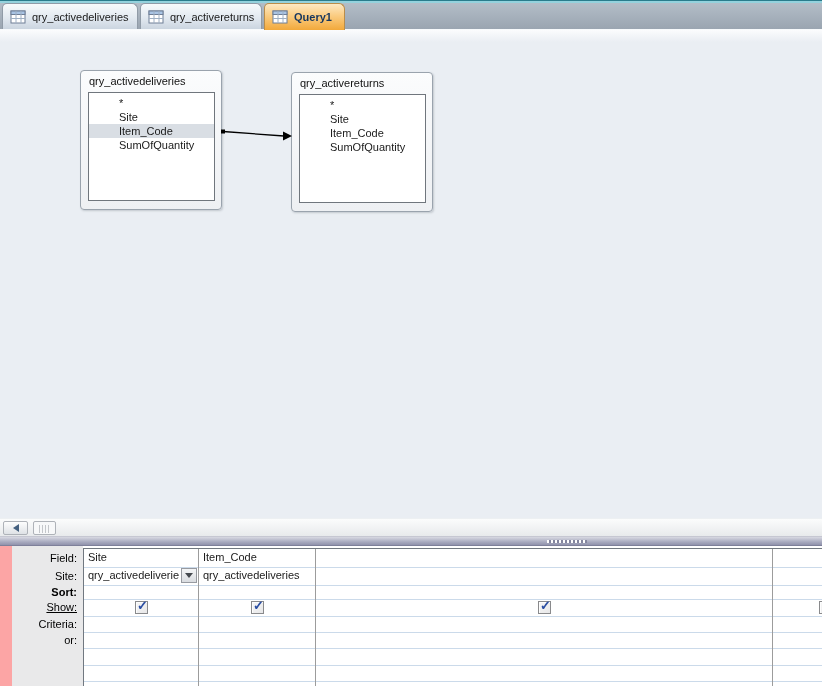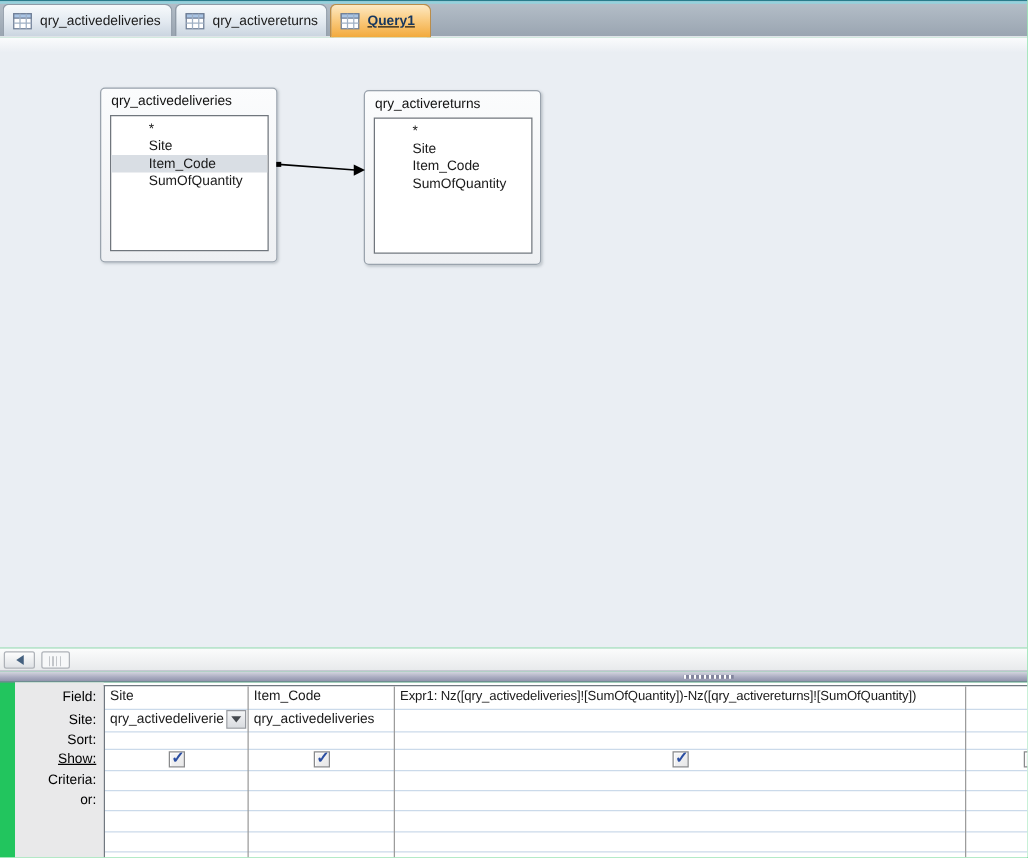--- a/index.html
+++ b/index.html
@@ -1,32 +1,32 @@
 <!DOCTYPE html>
 <html><head>
 <meta charset="utf-8">
 <style>
   * { margin:0; padding:0; box-sizing:border-box; }
   html,body { background:#fff; }
   #app {
     position:relative; width:822px; height:686px; overflow:hidden;
     font-family:"Liberation Sans", sans-serif; font-size:11px; color:#1a1a1a;
-    background:#22c55e;
+    background:#fca5a5;
   }
   
   .tabbar { position:absolute; top:0; left:0; width:822px; height:30px;
     background:linear-gradient(#B6C0CA,#99A4B0); }
   .tabbar .topline1 { position:absolute; top:0; left:0; right:0; height:1px; background:#2A7C8C; }
   .tabbar .topline2 { position:absolute; top:1px; left:0; right:0; height:2px; background:#94D2DD; }
   .tabbar .bottomline { position:absolute; bottom:0; left:0; right:0; height:1px; background:#F7FAFC; }
   .tab { position:absolute; top:3px; height:26px; border:1px solid #909BA7; border-bottom:none;
     border-radius:5px 6px 0 0; background:linear-gradient(#F7FAFC,#E2E9F0 55%,#CBD5E0);
     display:flex; align-items:center; gap:6px; padding:0 10px 0 7px; cursor:default; }
   .tab.active { background:linear-gradient(#FDE9C3,#FACC82 45%,#F2A93B); border-color:#BA8D4A;
-    height:27px; z-index:2;text-decoration:underline; }
+    height:27px; z-index:2; }
   .tab.active .tab-label { font-weight:bold; color:#15365F; }
   .tab-label { white-space:nowrap; }
   .tab-icon { width:16px; height:14px; flex:0 0 16px; }
   
   .design-pane { position:absolute; top:30px; left:0; width:822px; height:488px;
     background:linear-gradient(#FBFCFD,#EAEEF3 12px); }
   .tbox { position:absolute; width:142px; height:140px; border:1px solid #9AA3AD; border-radius:4px;
     background:linear-gradient(#FBFCFD,#EEF0F3); box-shadow:1px 1px 2px rgba(80,90,100,.25); }
   .tbox-title { height:20px; line-height:20px; padding-left:8px; color:#111; white-space:nowrap; overflow:hidden; }
   .flist { position:absolute; left:7px; right:6px; top:21px; bottom:8px; background:#fff;
@@ -153,21 +153,21 @@
   </div>
 
   <div class="splitter">
     <div class="splitter-grip"></div>
   </div>
 
   <div class="grid-pane">
     <div class="row-header">
       <div class="row-label" style="top:3px;height:18px;line-height:18px;">Field:</div>
       <div class="row-label" style="top:21px;height:18px;line-height:18px;">Site:</div>
-      <div class="row-label" style="top:39px;height:14px;line-height:14px;">Sort:</div>
+      <div class="row-label" style="top:39px;height:14px;line-height:14px;font-weight:bold;">Sort:</div>
       <div class="row-label" style="top:53px;height:17px;line-height:17px;text-decoration:underline;">Show:</div>
       <div class="row-label" style="top:70px;height:16px;line-height:16px;">Criteria:</div>
       <div class="row-label" style="top:86px;height:16px;line-height:16px;">or:</div>
     </div>
 
     <div class="grid">
 
       <div class="gl-h" style="top:18px;"></div>
       <div class="gl-h" style="top:36px;"></div>
       <div class="gl-h" style="top:50px;"></div>
@@ -176,21 +176,20 @@
       <div class="gl-h" style="top:99px;"></div>
       <div class="gl-h" style="top:116px;"></div>
       <div class="gl-h" style="top:132px;"></div>
 
       <div class="gl-v" style="left:114px;"></div>
       <div class="gl-v" style="left:231px;"></div>
       <div class="gl-v" style="left:688px;"></div>
 
       <div class="gcell" style="left:0;top:0;width:114px;">Site</div>
       <div class="gcell" style="left:115px;top:0;width:116px;">Item_Code</div>
-      <div class="gcell expr" style="left:232px;top:0;width:456px;">Expr1: Nz([qry_activedeliveries]![SumOfQuantity])-Nz([qry_activereturns]![SumOfQuantity])</div>
 
       <div class="gcell" style="left:0;top:18px;width:96px;">qry_activedeliverie</div>
       <div class="combo-btn">
         <div class="tri-down"></div>
       </div>
       <div class="gcell" style="left:115px;top:18px;width:116px;">qry_activedeliveries</div>
 
       <div class="cb" style="left:51px;">
         <span class="check">✓</span>
       </div>

